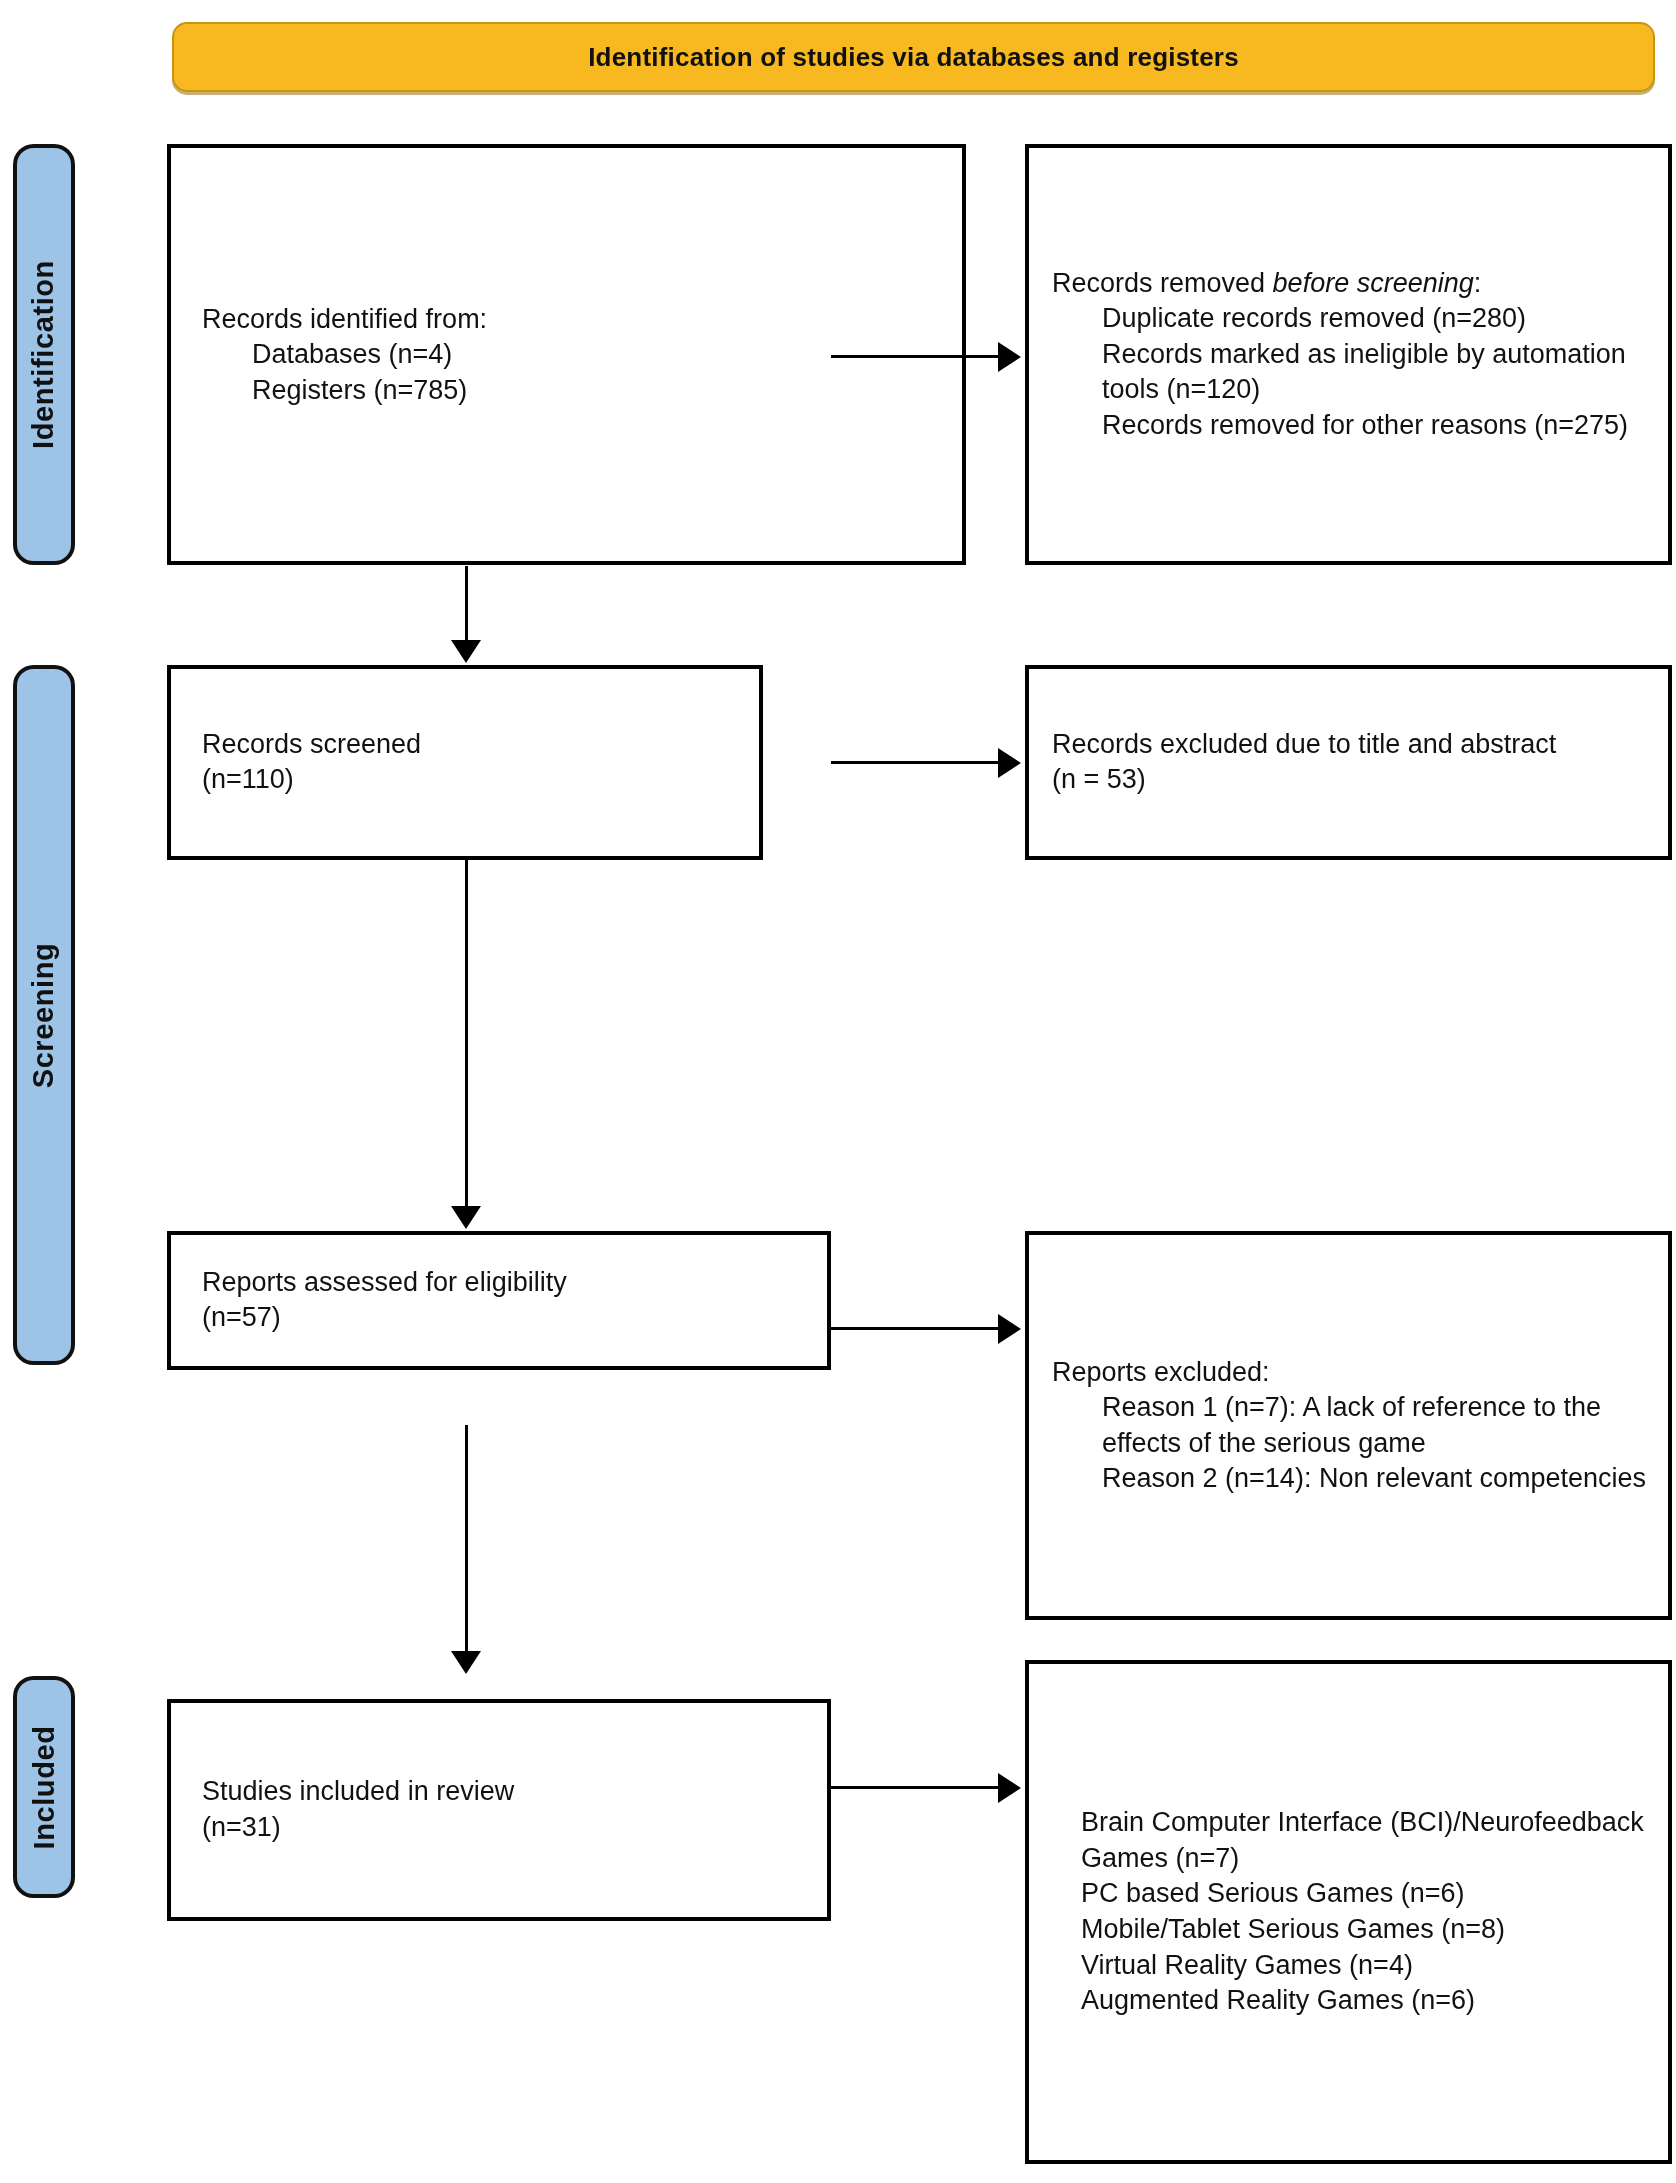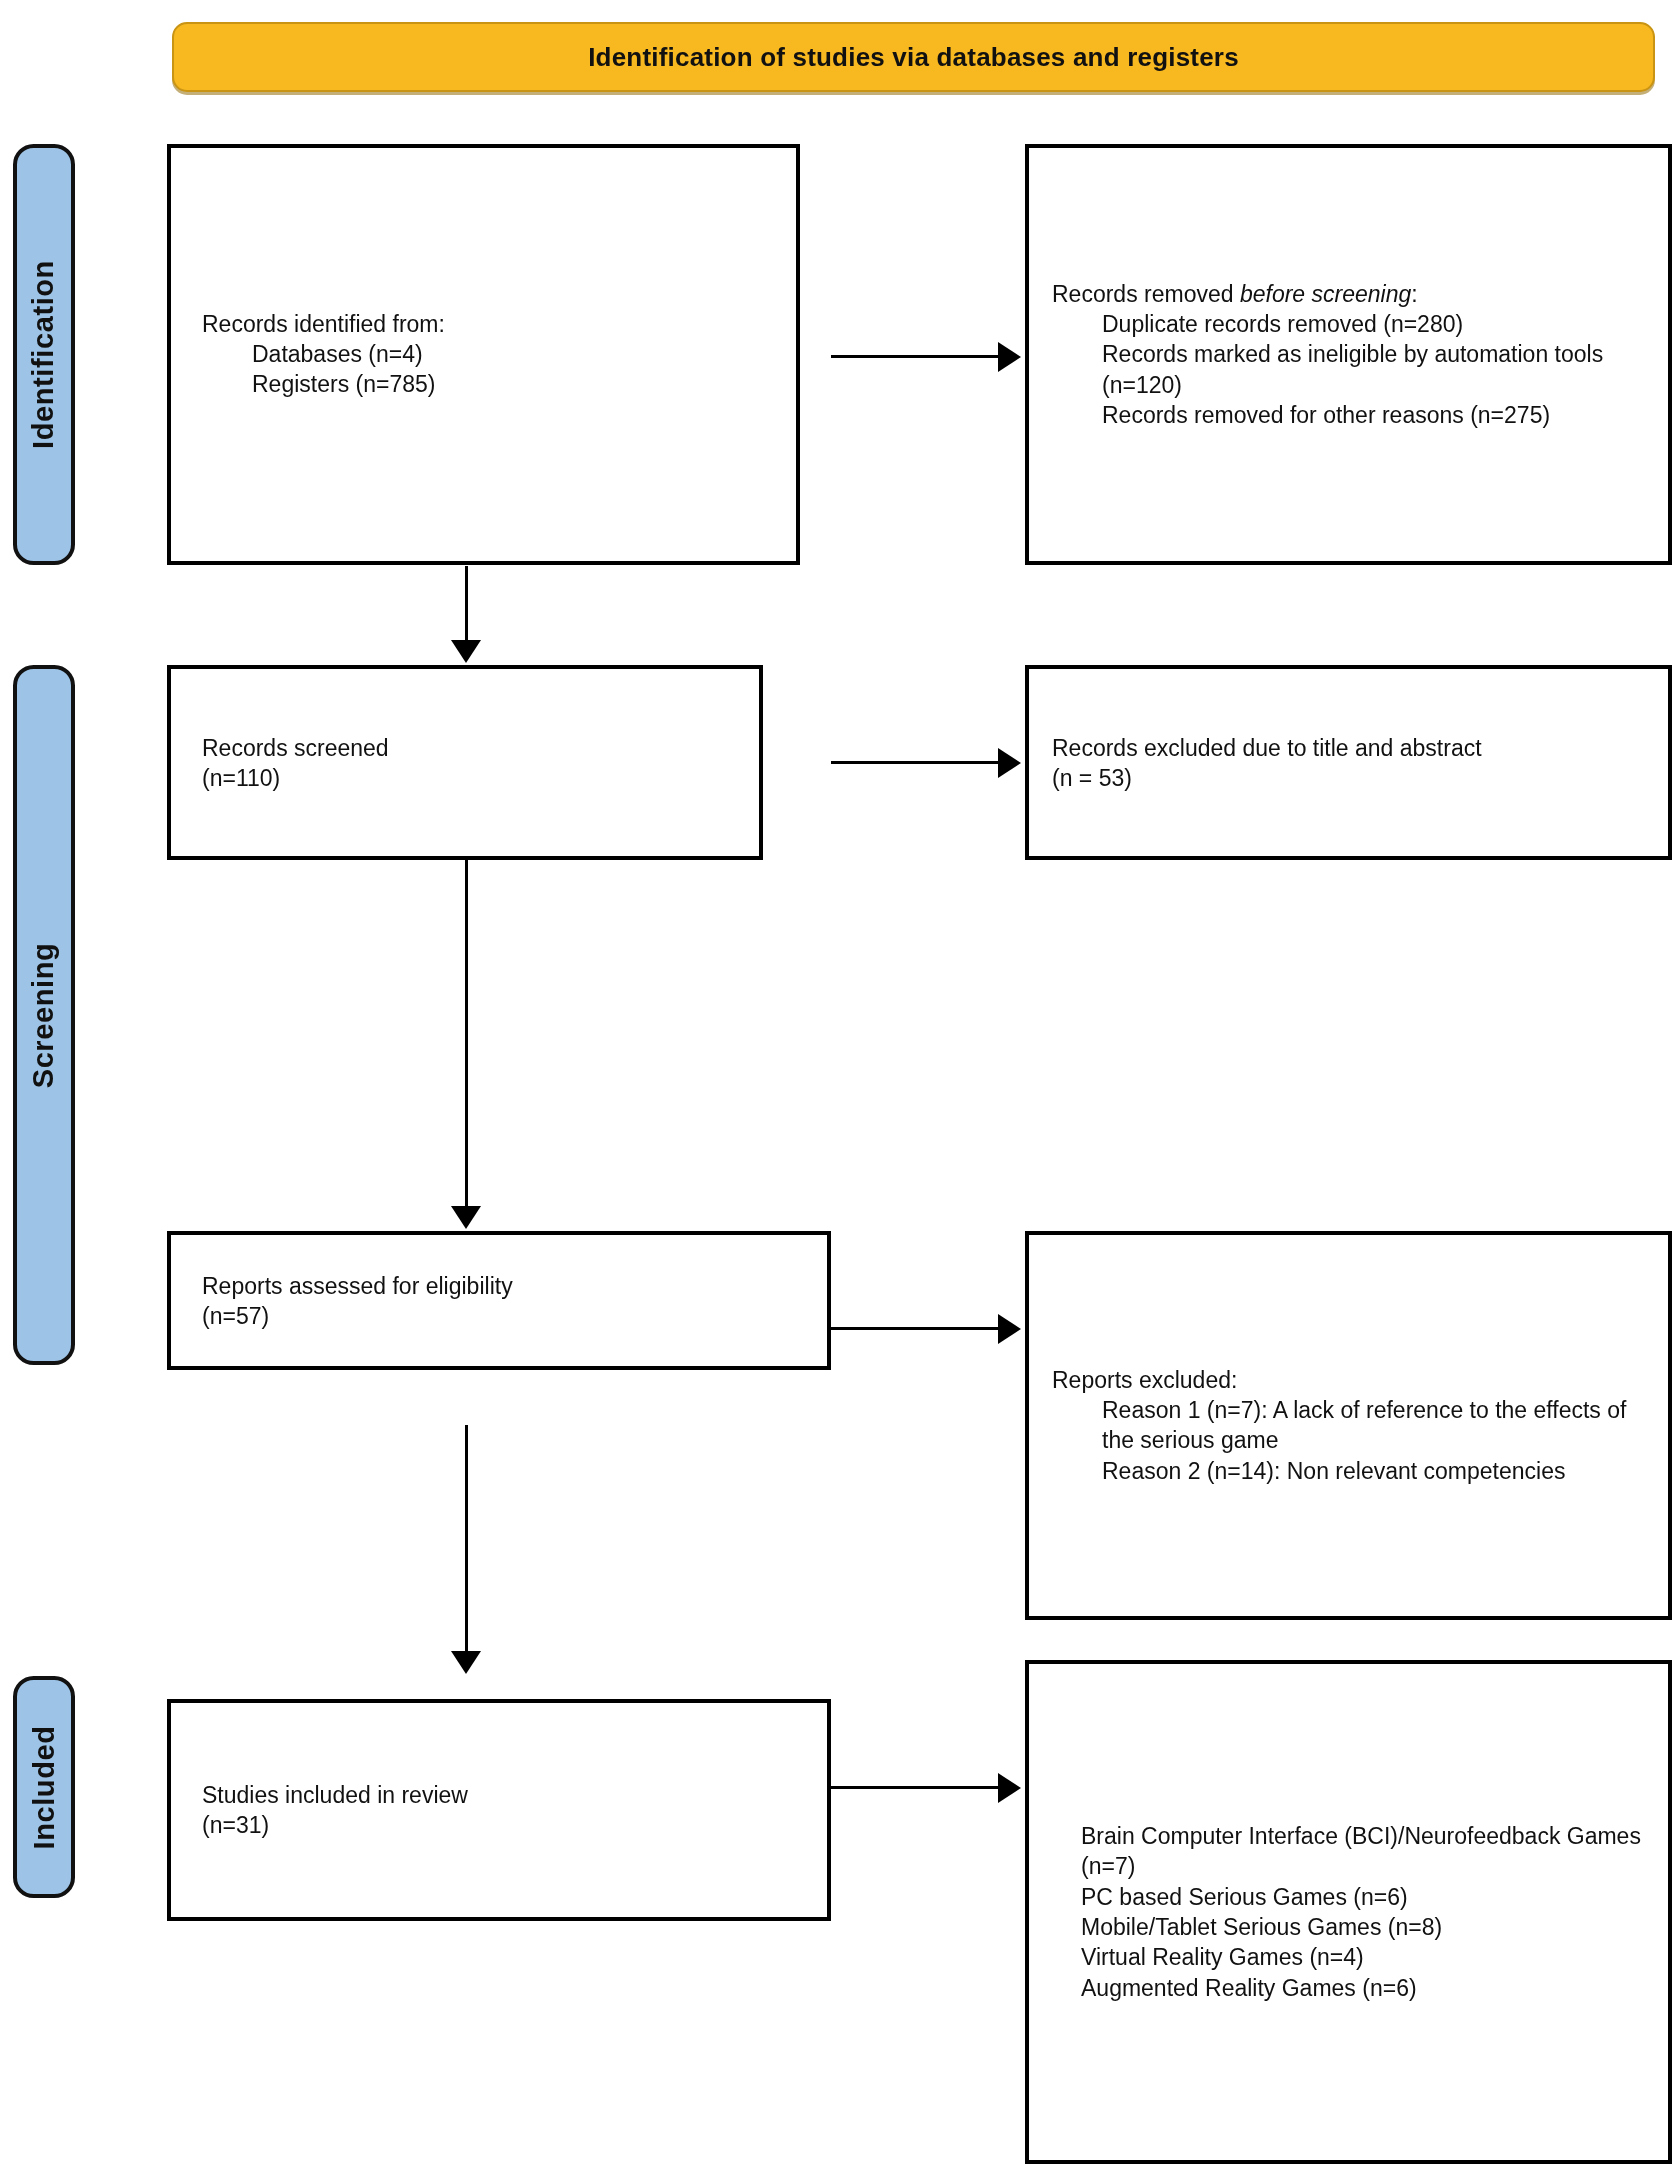--- a/index.html
+++ b/index.html
@@ -67,29 +67,29 @@
     box-sizing:border-box;
     padding:0;
   }
   .box-inner{
     position:absolute;
     left:31px;
     right:15px;
   }
   .box-inner.vcenter{ top:50%; transform:translateY(-50%); }
   .line{
-    font-size:23px;
+    font-size:27px;
     line-height:1.32;
     color:#111111;
     white-space:pre-wrap;
   }
   .line.indent{ padding-left:50px; }
 
   
-  #box-identified     { left:167px;  top:144px;  width:633px; height:421px;padding-left:9px; }
+  #box-identified     { left:167px;  top:144px;  width:799px; height:421px;padding-left:9px; }
   #box-removed        { left:1025px; top:144px;  width:647px; height:421px; }
   #box-screened       { left:167px;  top:665px; width:596px; height:195px; }
   #box-excluded-ta    { left:1025px; top:665px; width:647px; height:195px; }
   #box-assessed       { left:167px;  top:1231px; width:664px; height:139px; }
   #box-reports-excl   { left:1025px; top:1231px; width:647px; height:389px; }
   #box-included       { left:167px;  top:1684px; width:664px; height:222px;margin-top:15px; }
   #box-game-types     { left:1025px; top:1660px; width:647px; height:504px; }
 
   
   .hline{ position:absolute; height:2.9px; background:#000000; }

